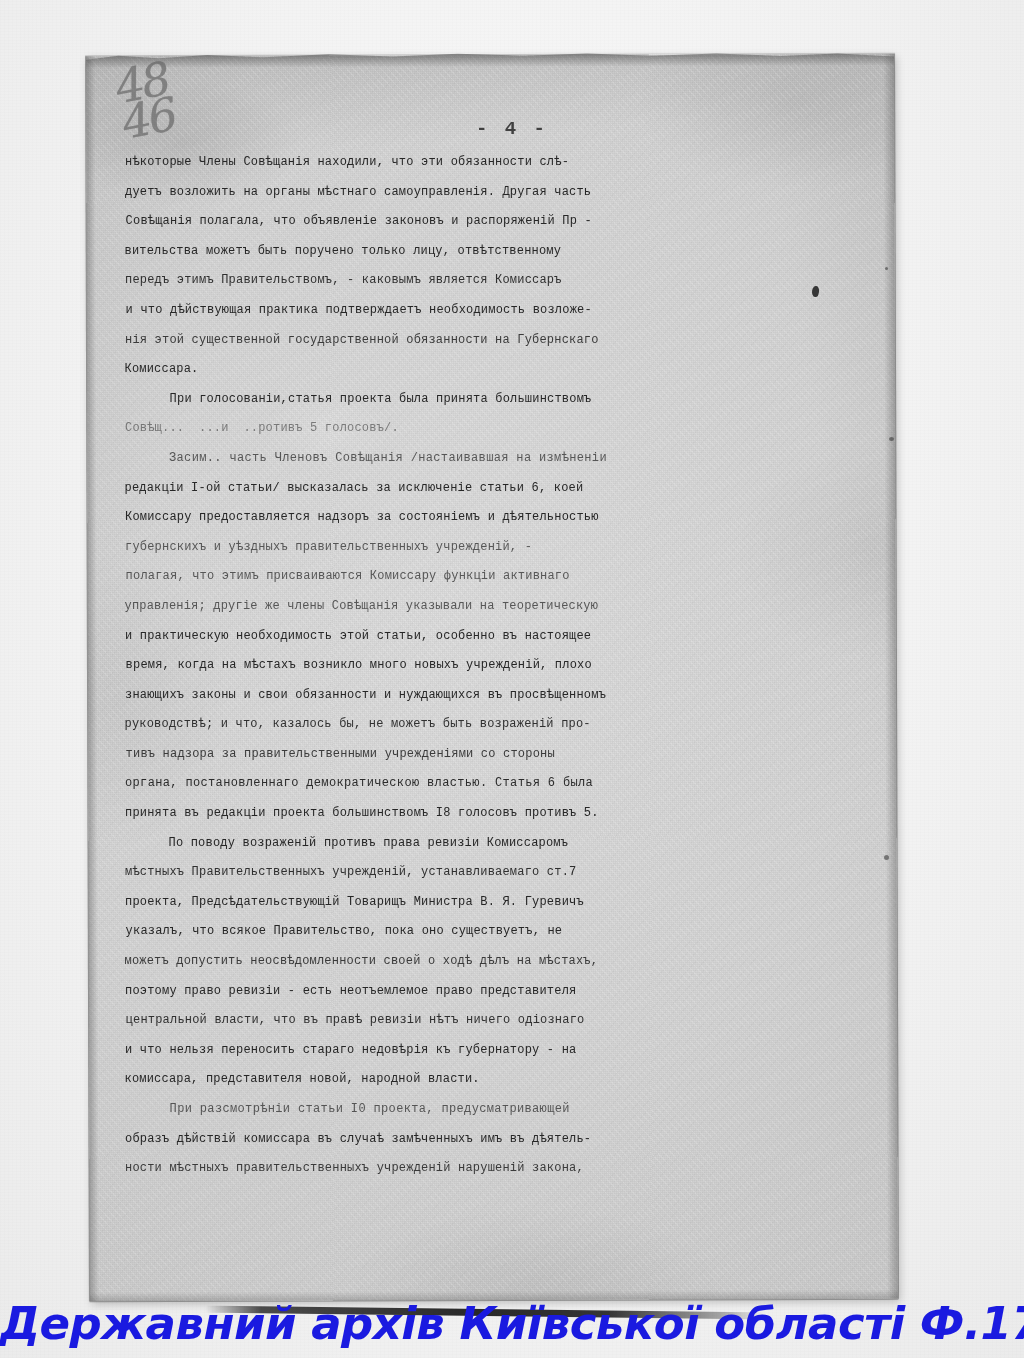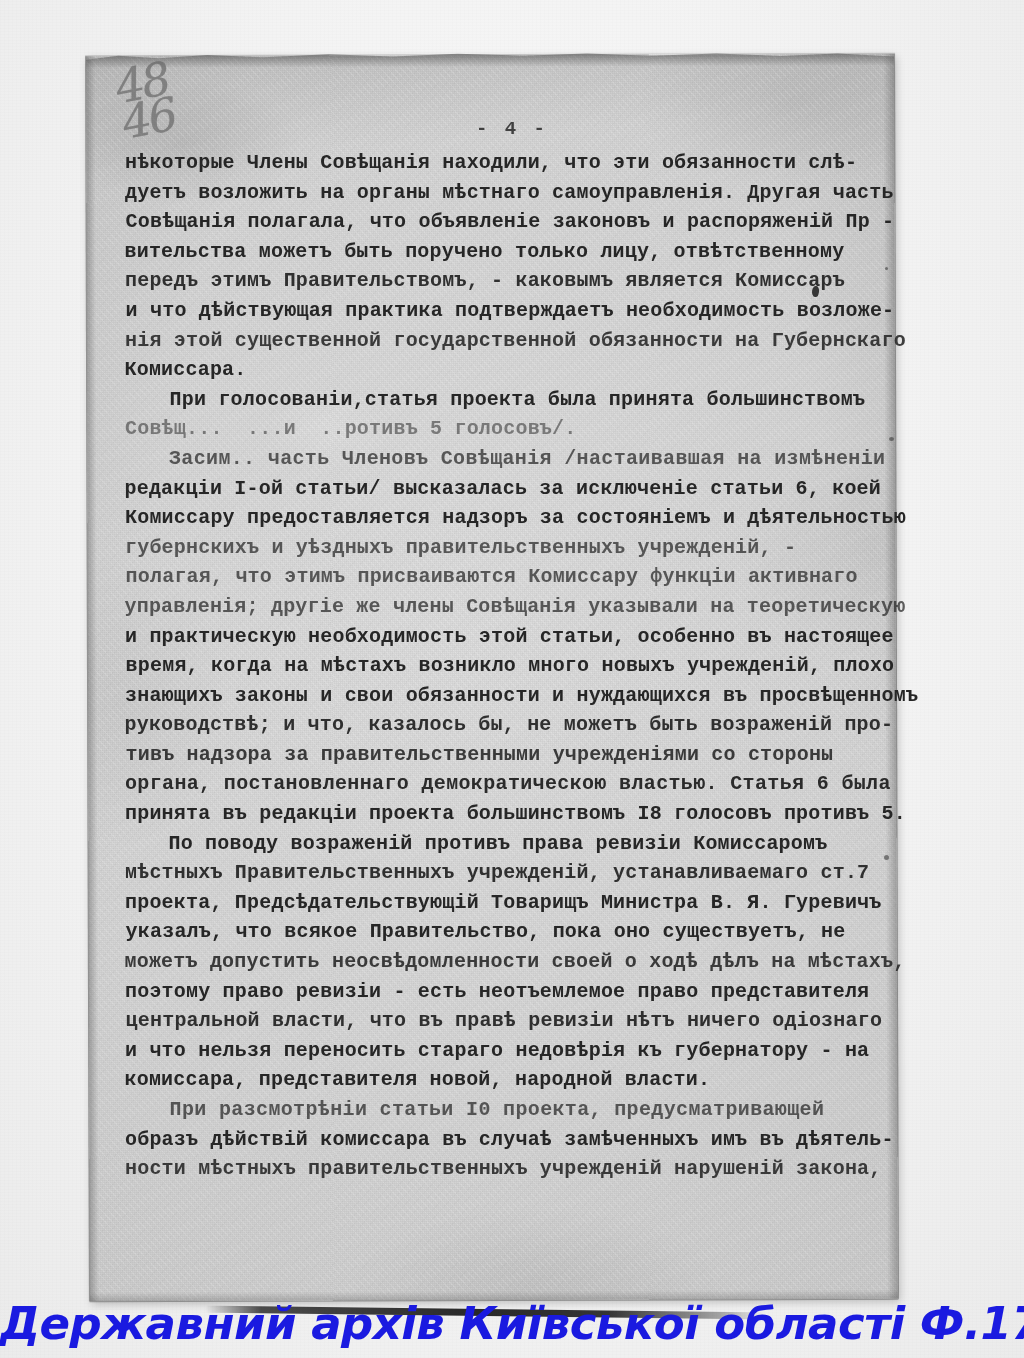--- a/index.html
+++ b/index.html
@@ -139,41 +139,40 @@
     letter-spacing: 3px;
     color: #2a2a2a;
     opacity: .86;
   }
 
   .body-text {
     position: absolute;
     left: 125px;
     top: 148px;
     width: 645px;
-    font-size: 20px;
+    font-size: 12px;
     line-height: 29.6px;
     color: #262626;
     letter-spacing: .2px;
     white-space: pre;
-    font-weight: bold;
   }
   .body-text .ln {
     display: block;
     white-space: pre;
     position: relative;
   }
   
   .body-text .ln.indent { padding-left: 44px; }
 
   
   .body-text .ln:nth-child(3n)   { transform: translateX(.6px); }
   .body-text .ln:nth-child(4n)   { transform: translateX(-.5px); }
   .body-text .ln:nth-child(5n)   { opacity: .94; }
   .body-text .ln:nth-child(7n)   { opacity: .88; }
-  .body-text .ln:nth-child(11n)  { opacity: .97; letter-spacing: .35px; text-align: right; }
+  .body-text .ln:nth-child(11n)  { opacity: .97; letter-spacing: .35px; }
 
   
   .body-text .ln.faded   { opacity: .52; }
   .body-text .ln.light   { opacity: .72; }
 
   
   .ink-blot {
     position: absolute;
     left: 812px;
     top: 286px;

